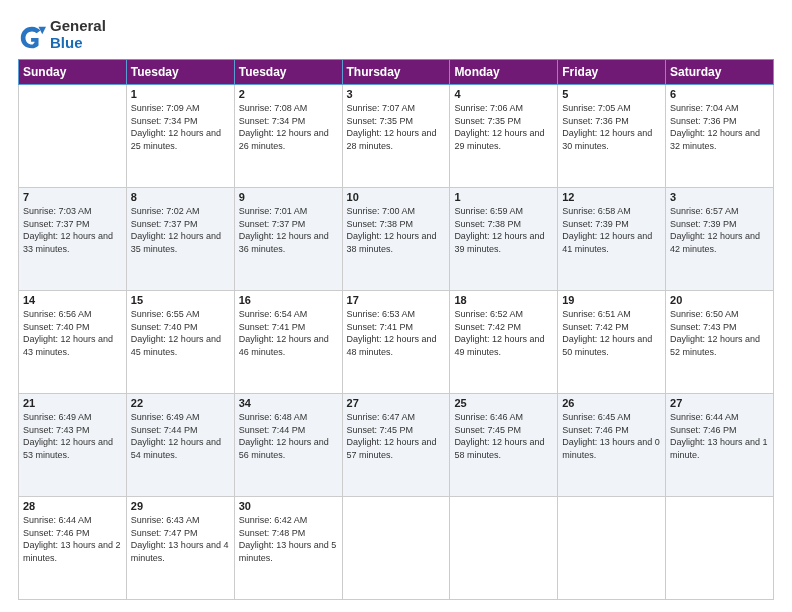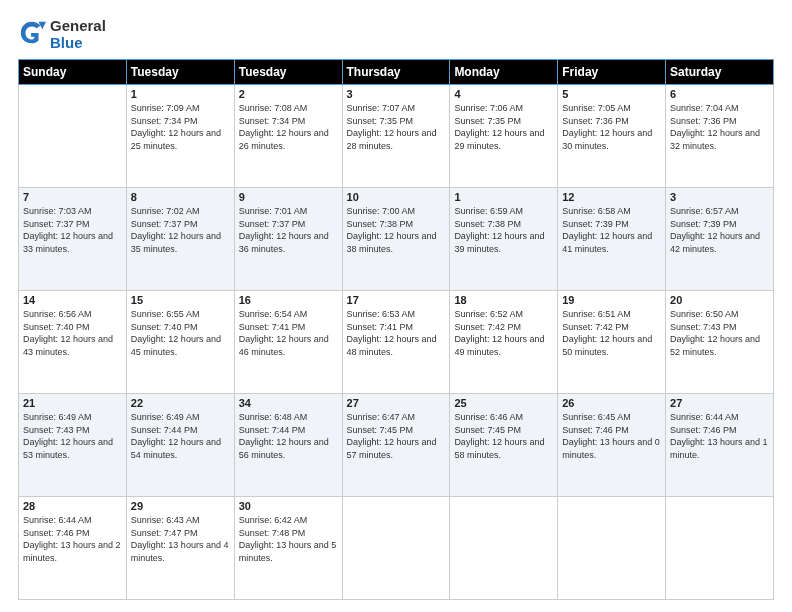--- a/index.html
+++ b/index.html
@@ -18,21 +18,21 @@
       flex-direction: column;
     }
     .header {
       display: flex;
       justify-content: space-between;
       align-items: flex-start;
       margin-bottom: 8px;
     }
     .logo {
       display: flex;
-      align-items: flex-start;
+      align-items: flex-end;
       gap: 4px;
     }
     .logo-text {
       display: flex;
       flex-direction: column;
       line-height: 1.1;
     }
     .logo-general {
       font-size: 15px;
       font-weight: bold;
@@ -93,21 +93,21 @@
     .cell-text {
       font-size: 9px;
       color: #333;
       line-height: 1.4;
     }
     .empty-cell {
       background: #f5f5f5;
     }
     tr:nth-child(odd) td { background-color: #fff; }
     tr:nth-child(even) td { background-color: #f0f4f8; }
-    .calendar thead tr th { background: #000000; }
+    .calendar thead tr th { background: #701a75; }
   </style>
 </head>
 <body>
 
 <div class="page">
   <div class="header">
     <div class="logo">
       <svg class="logo-icon" viewBox="0 0 30 30">
         <path d="M15 4 C8 4 3 9 3 16 C3 23 8 27 15 27 C18 27 20 26 22 24 L22 16 L14 16 L14 20 L18 20 C17 22 16 23 15 23 C11 23 8 20 8 16 C8 12 11 9 15 9 C17 9 19 10 20 11 L24 8 C22 6 19 4 15 4 Z" fill="#2a75c2"></path>
         <polygon points="22,4 30,4 26,12" fill="#2a75c2"></polygon>

